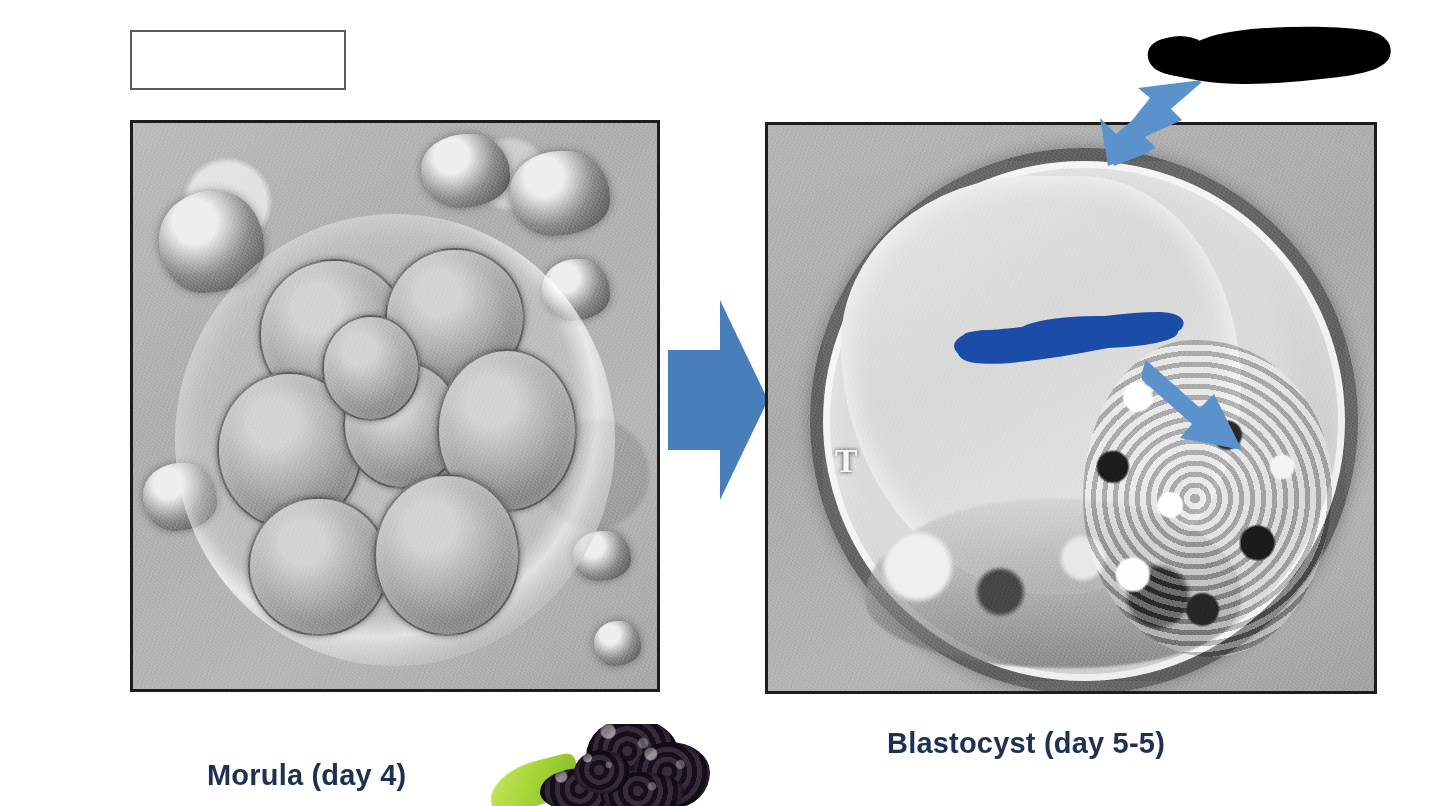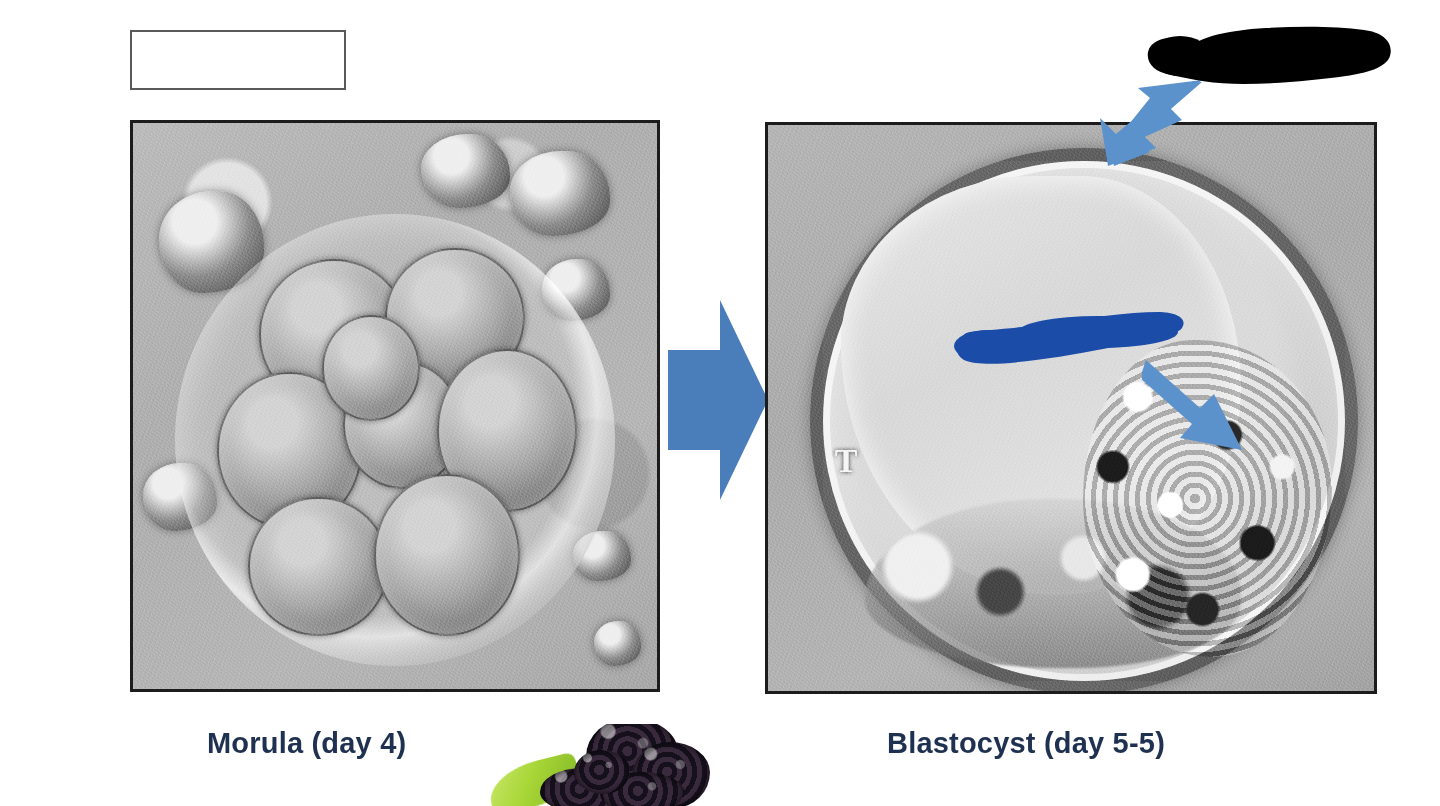--- a/index.html
+++ b/index.html
@@ -190,21 +190,21 @@
   
   .caption {
     position: absolute;
     color: #1f3150;
     font-family: "Liberation Sans", sans-serif;
     font-weight: bold;
     font-size: 29px;
     letter-spacing: .2px;
     white-space: nowrap;
   }
-  .caption-left  { left: 207px; top: 727px; }
+  .caption-left  { left: 207px; top: 759px; }
   .caption-right { left: 887px; top: 727px; }
 
   
   .berry-photo {
     position: absolute;
     left: 482px;
     top: 724px;
     width: 228px;
     height: 82px;
     overflow: hidden;

